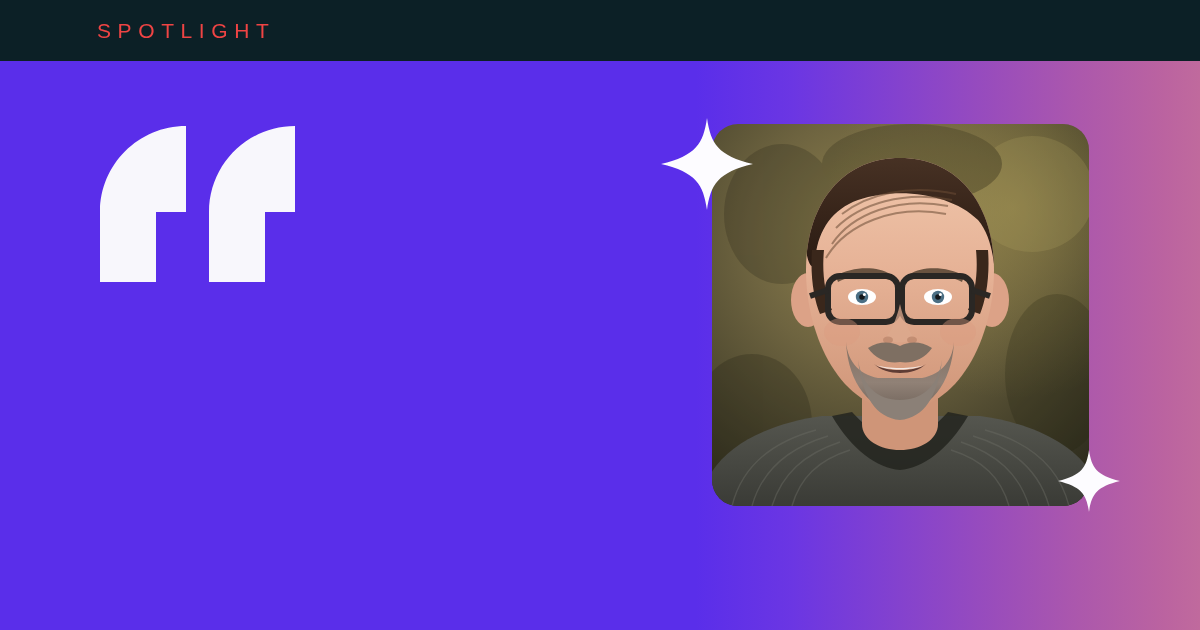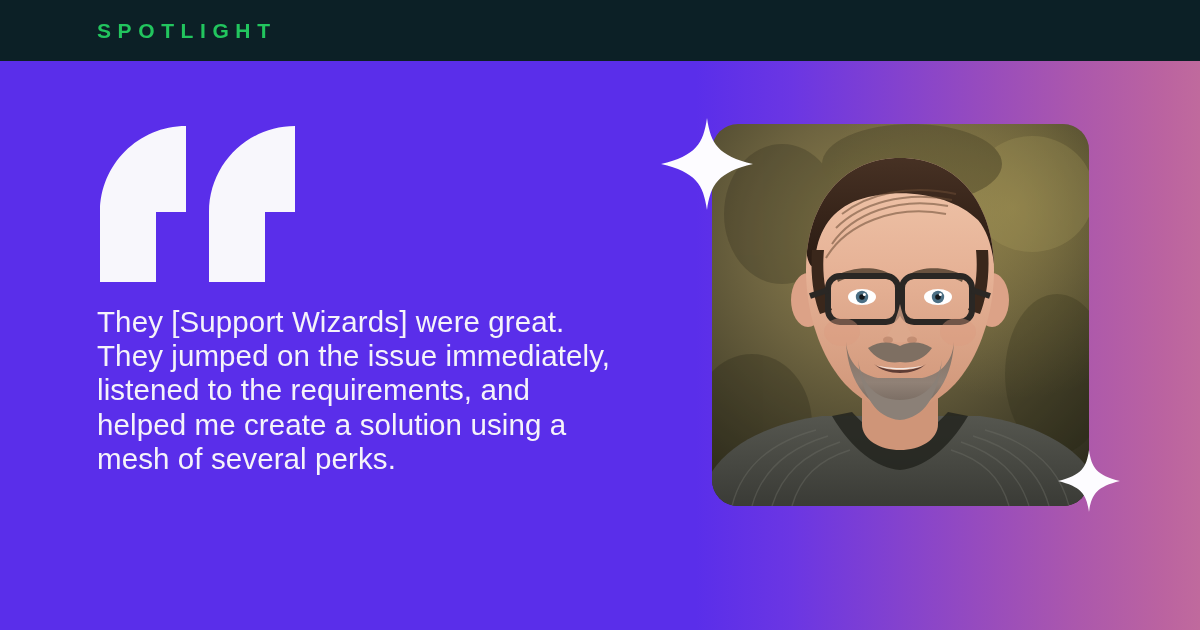--- a/index.html
+++ b/index.html
@@ -19,23 +19,23 @@
 
   
   .header {
     position:absolute; left:0; top:0;
     width:1200px; height:61px;
     background:#0c2026;
     display:flex; align-items:center;
   }
   .header-title {
     margin-left:97px;
-    color:#22c55e;
+    color:#ef4444;
     font-size:21px;
-    font-weight:700;
+    font-weight:400;
     letter-spacing:6.6px;
     line-height:1;
     font-family:"Liberation Sans", sans-serif;
   }
 
   
   .body-area {
     position:absolute; left:0; top:61px;
     width:1200px; height:569px;
     background:
@@ -103,25 +103,20 @@
 
     <div class="quote-mark">
       <svg viewBox="0 0 195 156" xmlns="http://www.w3.org/2000/svg" aria-hidden="true">
 
         <path fill="#f8f7fc" d="M86,0 C38.5,0 0,38.5 0,86 L0,156 L56,156 L56,86 L86,86 Z"></path>
 
         <path fill="#f8f7fc" transform="translate(109,0)" d="M86,0 C38.5,0 0,38.5 0,86 L0,156 L56,156 L56,86 L86,86 Z"></path>
       </svg>
     </div>
 
-    <div class="quote-text">They [Support Wizards] were great.
-They jumped on the issue immediately,
-listened to the requirements, and
-helped me create a solution using a
-mesh of several perks.</div>
 
     <div class="portrait">
       <svg viewBox="0 0 377 382" xmlns="http://www.w3.org/2000/svg" aria-hidden="true">
         <defs>
 
           <radialGradient id="bdrop" cx="42%" cy="30%" r="85%">
             <stop offset="0%" stop-color="#93854f"></stop>
             <stop offset="38%" stop-color="#6e6440"></stop>
             <stop offset="70%" stop-color="#4a452d"></stop>
             <stop offset="100%" stop-color="#2b2a1c"></stop>

